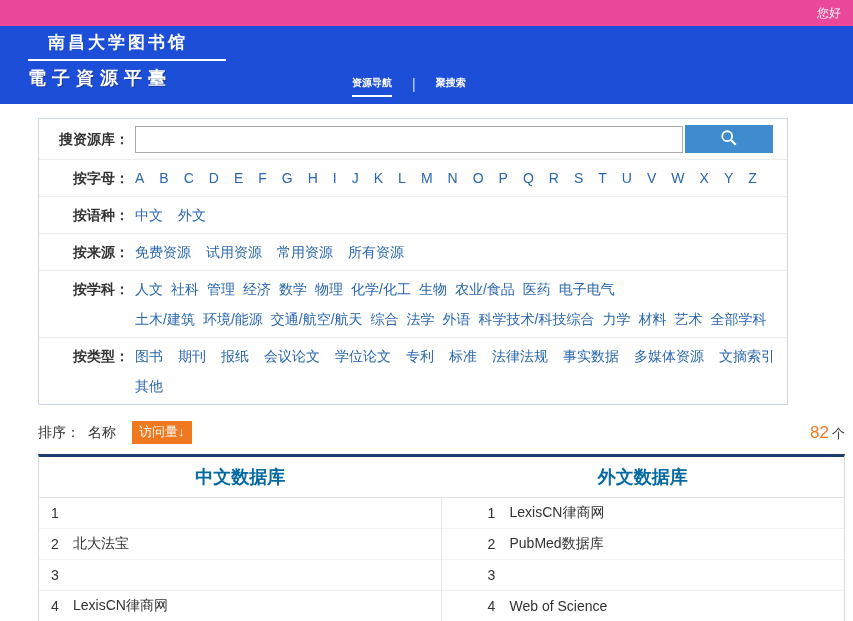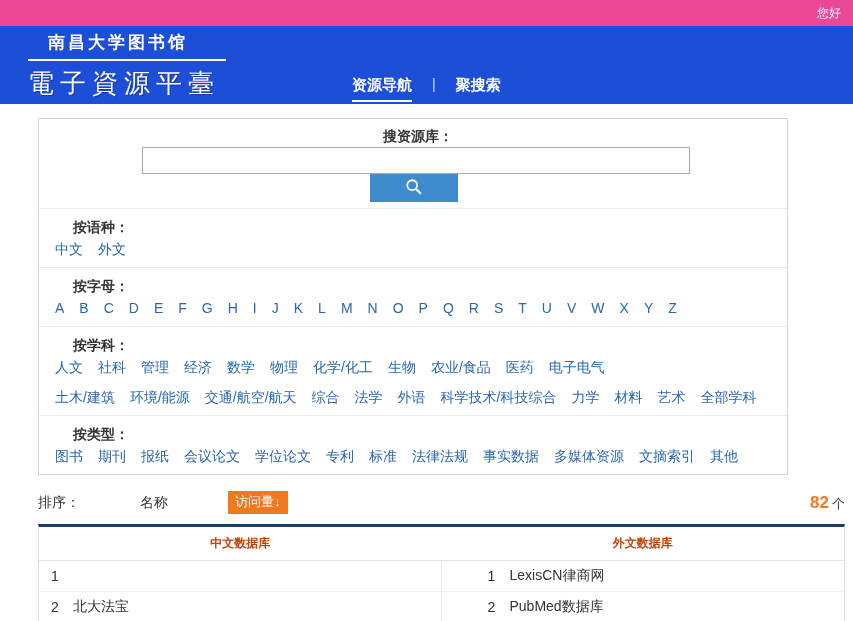--- a/index.html
+++ b/index.html
@@ -17,63 +17,63 @@
   }
   .topbar a { color:#fff; text-decoration:none; cursor:pointer; }
 
   
   .header { height:78px; background:#1d4ed8; position:relative; }
   .logo { position:absolute; left:28px; top:5px; color:#fff; }
   .lib-name { font-size:17px; font-weight:bold; letter-spacing:3px; padding-left:20px; }
   .lib-underline { width:198px; height:2px; background:#fff; margin-top:5px; }
   .platform-name {
     font-family:"DejaVu Serif","Liberation Serif",serif;
-    font-size:26px; font-weight:normal; letter-spacing:6px; margin-top:5px;
+    font-size:18px; font-weight:bold; letter-spacing:6px; margin-top:5px;
     text-shadow:1px 1px 0 rgba(0,0,0,.28);
   }
   .nav { position:absolute; left:352px; top:50px; display:flex; align-items:flex-start; gap:20px; }
-  .nav a { color:#fff; font-size:15px; font-weight:bold; text-decoration:none; padding-bottom:5px; cursor:pointer; }
+  .nav a { color:#fff; font-size:10px; font-weight:bold; text-decoration:none; padding-bottom:5px; cursor:pointer; }
   .nav a.active { border-bottom:2px solid #fff; }
   .nav .sep { color:#cfe0f2; font-size:14px; }
 
   
   .filterbox { margin:14px 0 0 38px; width:750px; border:1px solid #ccd7e3; background:#fff; }
-  .frow { display:flex; align-items:flex-start; padding:7px 10px; border-bottom:1px solid #ececec; font-size:14px;flex-direction:column; }
+  .frow { display:flex; align-items:flex-start; padding:7px 10px; border-bottom:1px solid #ececec; font-size:14px; }
   .frow:last-child { border-bottom:none; }
   .flabel { width:80px; flex-shrink:0; text-align:right; font-weight:bold; color:#333; line-height:22px; }
   .flinks { display:flex; flex-wrap:wrap; column-gap:15px; row-gap:8px; line-height:22px; margin-left:6px; }
   a.flink { color:#2a67ad; text-decoration:none; cursor:pointer; white-space:nowrap; }
 
   .search-row { align-items:center; padding:6px 10px; }
   .search-input { width:548px; height:27px; border:1px solid #a9a9a9; margin-left:6px; padding:0 6px; font-size:13px; }
   .search-btn {
     width:88px; height:28px; background:#3e8ccd; border:none; margin-left:2px;
     display:flex; align-items:center; justify-content:center; cursor:pointer;
   }
 
   .fcol { margin-left:6px; display:flex; flex-direction:column; gap:8px; }
-  .sline { display:flex; column-gap:15px; line-height:22px; }
+  .sline { display:flex; column-gap:8px; line-height:22px; }
   .sline1 { max-width:650px; overflow:hidden; flex-wrap:nowrap; }
   .sline2 { flex-wrap:wrap; }
 
   
-  .sortbar { margin:16px 8px 0 38px; width:807px; display:flex; align-items:center; font-size:14px; color:#333;gap:44px; }
-  .sort-name { margin-left:16px; color:#333; text-decoration:none; cursor:pointer; }
+  .sortbar { margin:16px 8px 0 38px; width:807px; display:flex; align-items:center; font-size:14px; color:#333; }
+  .sort-name { margin-left:8px; color:#333; text-decoration:none; cursor:pointer; }
   .sort-visits {
     margin-left:16px; background:#f0781e; color:#fff; padding:2px 7px 3px;
     font-size:13px; cursor:pointer; text-decoration:none;text-align:center;
   }
   .count-wrap { margin-left:auto; white-space:nowrap; }
-  .count-num { color:#f0781e; font-size:17px; font-weight:bold; }
+  .count-num { color:#f0781e; font-size:17px; font-weight:normal; }
   .count-unit { font-size:13px; color:#333; margin-left:3px; }
 
   
   .dbtable { margin:10px 8px 0 38px; width:807px; border:1px solid #ddd; border-top:3px solid #1c3e6e; background:#fff; }
   .dbhead { display:flex; border-bottom:1px solid #e3e3e3; }
-  .dbhead .hcell { width:50%; text-align:center; font-weight:bold; font-size:12px; color:#c2410c; padding:8px 0; }
+  .dbhead .hcell { width:50%; text-align:center; font-weight:bold; font-size:18px; color:#0369a1; padding:8px 0; }
   .dbbody { display:flex; }
   .dbcol { width:50%; }
   .dbcol.left { border-right:1px solid #e9e9e9; }
   .dbrow { display:flex; align-items:center; height:31px; border-bottom:1px solid #f0f0f0; font-size:14px; color:#333; }
   .rnum { width:34px; padding-left:12px; flex-shrink:0; }
   .dbcol.right .rnum { padding-left:12px; margin-left:34px; }
   .rname { cursor:pointer; white-space:nowrap; }
 </style>
 </head>
 <body>
@@ -103,28 +103,20 @@
       <span class="flabel">搜资源库：</span>
       <input class="search-input" type="text" placeholder="" style="">
       <button class="search-btn">
         <span>
           <svg width="18" height="18" viewBox="0 0 20 20">
             <circle cx="8" cy="8" r="5.5" fill="none" stroke="#ffffff" stroke-width="2"></circle>
             <line x1="12.5" y1="12.5" x2="17.5" y2="17.5" stroke="#ffffff" stroke-width="2.6"></line>
           </svg>
         </span>
       </button>
-    </div>
-
-    <div class="frow">
-      <span class="flabel">按语种：</span>
-      <div class="flinks">
-        <a class="flink">中文</a>
-        <a class="flink">外文</a>
-      </div>
     </div>
 
     <div class="frow">
       <span class="flabel">按字母：</span>
       <div class="flinks">
         <a class="flink">A</a>
         <a class="flink">B</a>
         <a class="flink">C</a>
         <a class="flink">D</a>
         <a class="flink">E</a>
@@ -145,20 +137,37 @@
         <a class="flink">T</a>
         <a class="flink">U</a>
         <a class="flink">V</a>
         <a class="flink">W</a>
         <a class="flink">X</a>
         <a class="flink">Y</a>
         <a class="flink">Z</a>
       </div>
     </div>
 
+    <div class="frow">
+      <span class="flabel">按语种：</span>
+      <div class="flinks">
+        <a class="flink">中文</a>
+        <a class="flink">外文</a>
+      </div>
+    </div>
+
+    <div class="frow">
+      <span class="flabel">按来源：</span>
+      <div class="flinks">
+        <a class="flink">免费资源</a>
+        <a class="flink">试用资源</a>
+        <a class="flink">常用资源</a>
+        <a class="flink">所有资源</a>
+      </div>
+    </div>
 
     <div class="frow">
       <span class="flabel">按学科：</span>
       <div class="fcol">
         <div class="sline sline1">
           <a class="flink">人文</a>
           <a class="flink">社科</a>
           <a class="flink">管理</a>
           <a class="flink">经济</a>
           <a class="flink">数学</a>

